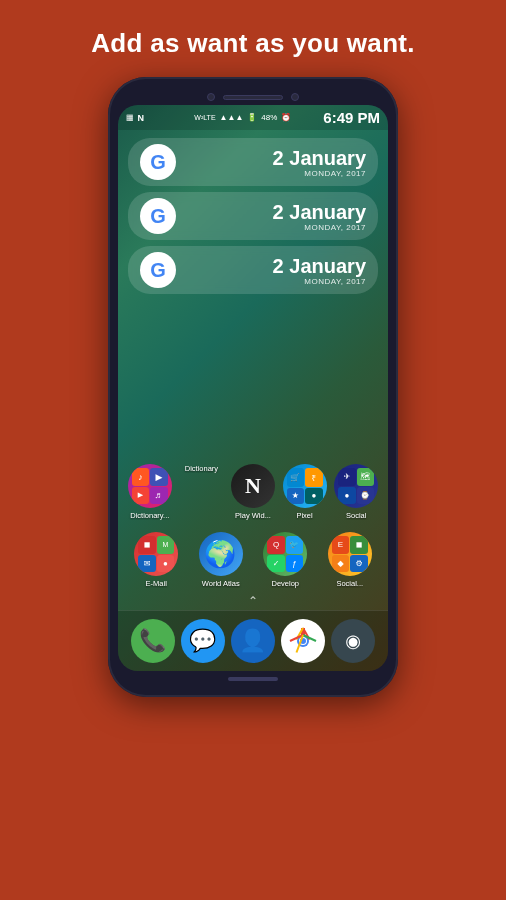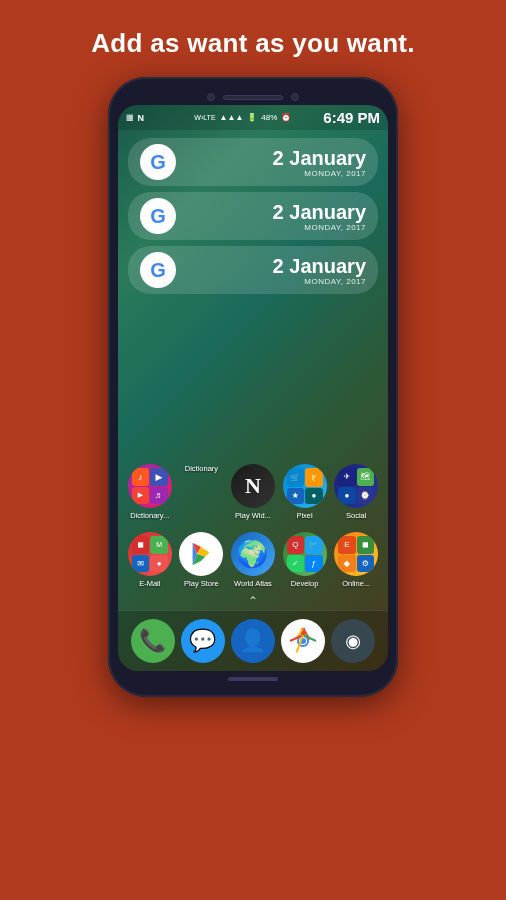--- a/index.html
+++ b/index.html
@@ -406,32 +406,20 @@
           <div class="multi-icon">
             <div class="mini-icon" style="background:#d32f2f;color:white;font-size:8px;">◼</div>
             <div class="mini-icon" style="background:#4caf50;color:white;font-size:7px;">M</div>
             <div class="mini-icon" style="background:#1565c0;color:white;font-size:8px;">✉</div>
             <div class="mini-icon" style="background:#ef5350;color:white;font-size:8px;">●</div>
           </div>
         </div>
         <span class="app-label">E-Mail</span>
       </div>
 
-      <div class="app-item">
-        <div class="app-icon icon-playstore">
-          <svg class="play-store-svg" viewBox="0 0 40 40">
-            <polygon points="8,4 32,18 8,32" fill="none"></polygon>
-            <polygon points="8,4 20,10 14,20" fill="#EA4335"></polygon>
-            <polygon points="20,10 32,18 26,24 14,20" fill="#FBBC04"></polygon>
-            <polygon points="14,20 26,24 20,30 8,36" fill="#34A853"></polygon>
-            <polygon points="8,4 14,20 8,36" fill="#4285F4"></polygon>
-          </svg>
-        </div>
-        <span class="app-label">Play Store</span>
-      </div>
 
       <div class="app-item">
         <div class="app-icon icon-worldatlas">
           <span class="globe-icon">🌍</span>
         </div>
         <span class="app-label">World Atlas</span>
       </div>
 
       <div class="app-item">
         <div class="app-icon icon-social">
@@ -447,21 +435,21 @@
 
       <div class="app-item">
         <div class="app-icon icon-develop">
           <div class="multi-icon">
             <div class="mini-icon" style="background:#e64a19;color:white;font-size:8px;">E</div>
             <div class="mini-icon" style="background:#388e3c;color:white;font-size:8px;">◼</div>
             <div class="mini-icon" style="background:#f57f17;color:white;font-size:8px;">◆</div>
             <div class="mini-icon" style="background:#1565c0;color:white;font-size:8px;">⚙</div>
           </div>
         </div>
-        <span class="app-label">Online...</span>
+        <span class="app-label">Social...</span>
       </div>
     </div>
 
     <div class="dock-arrow">
       <span>⌃</span>
     </div>
 
     <div class="dock-area">
       <div class="dock-icon dock-phone">
         <span style="color:white;">📞</span>

